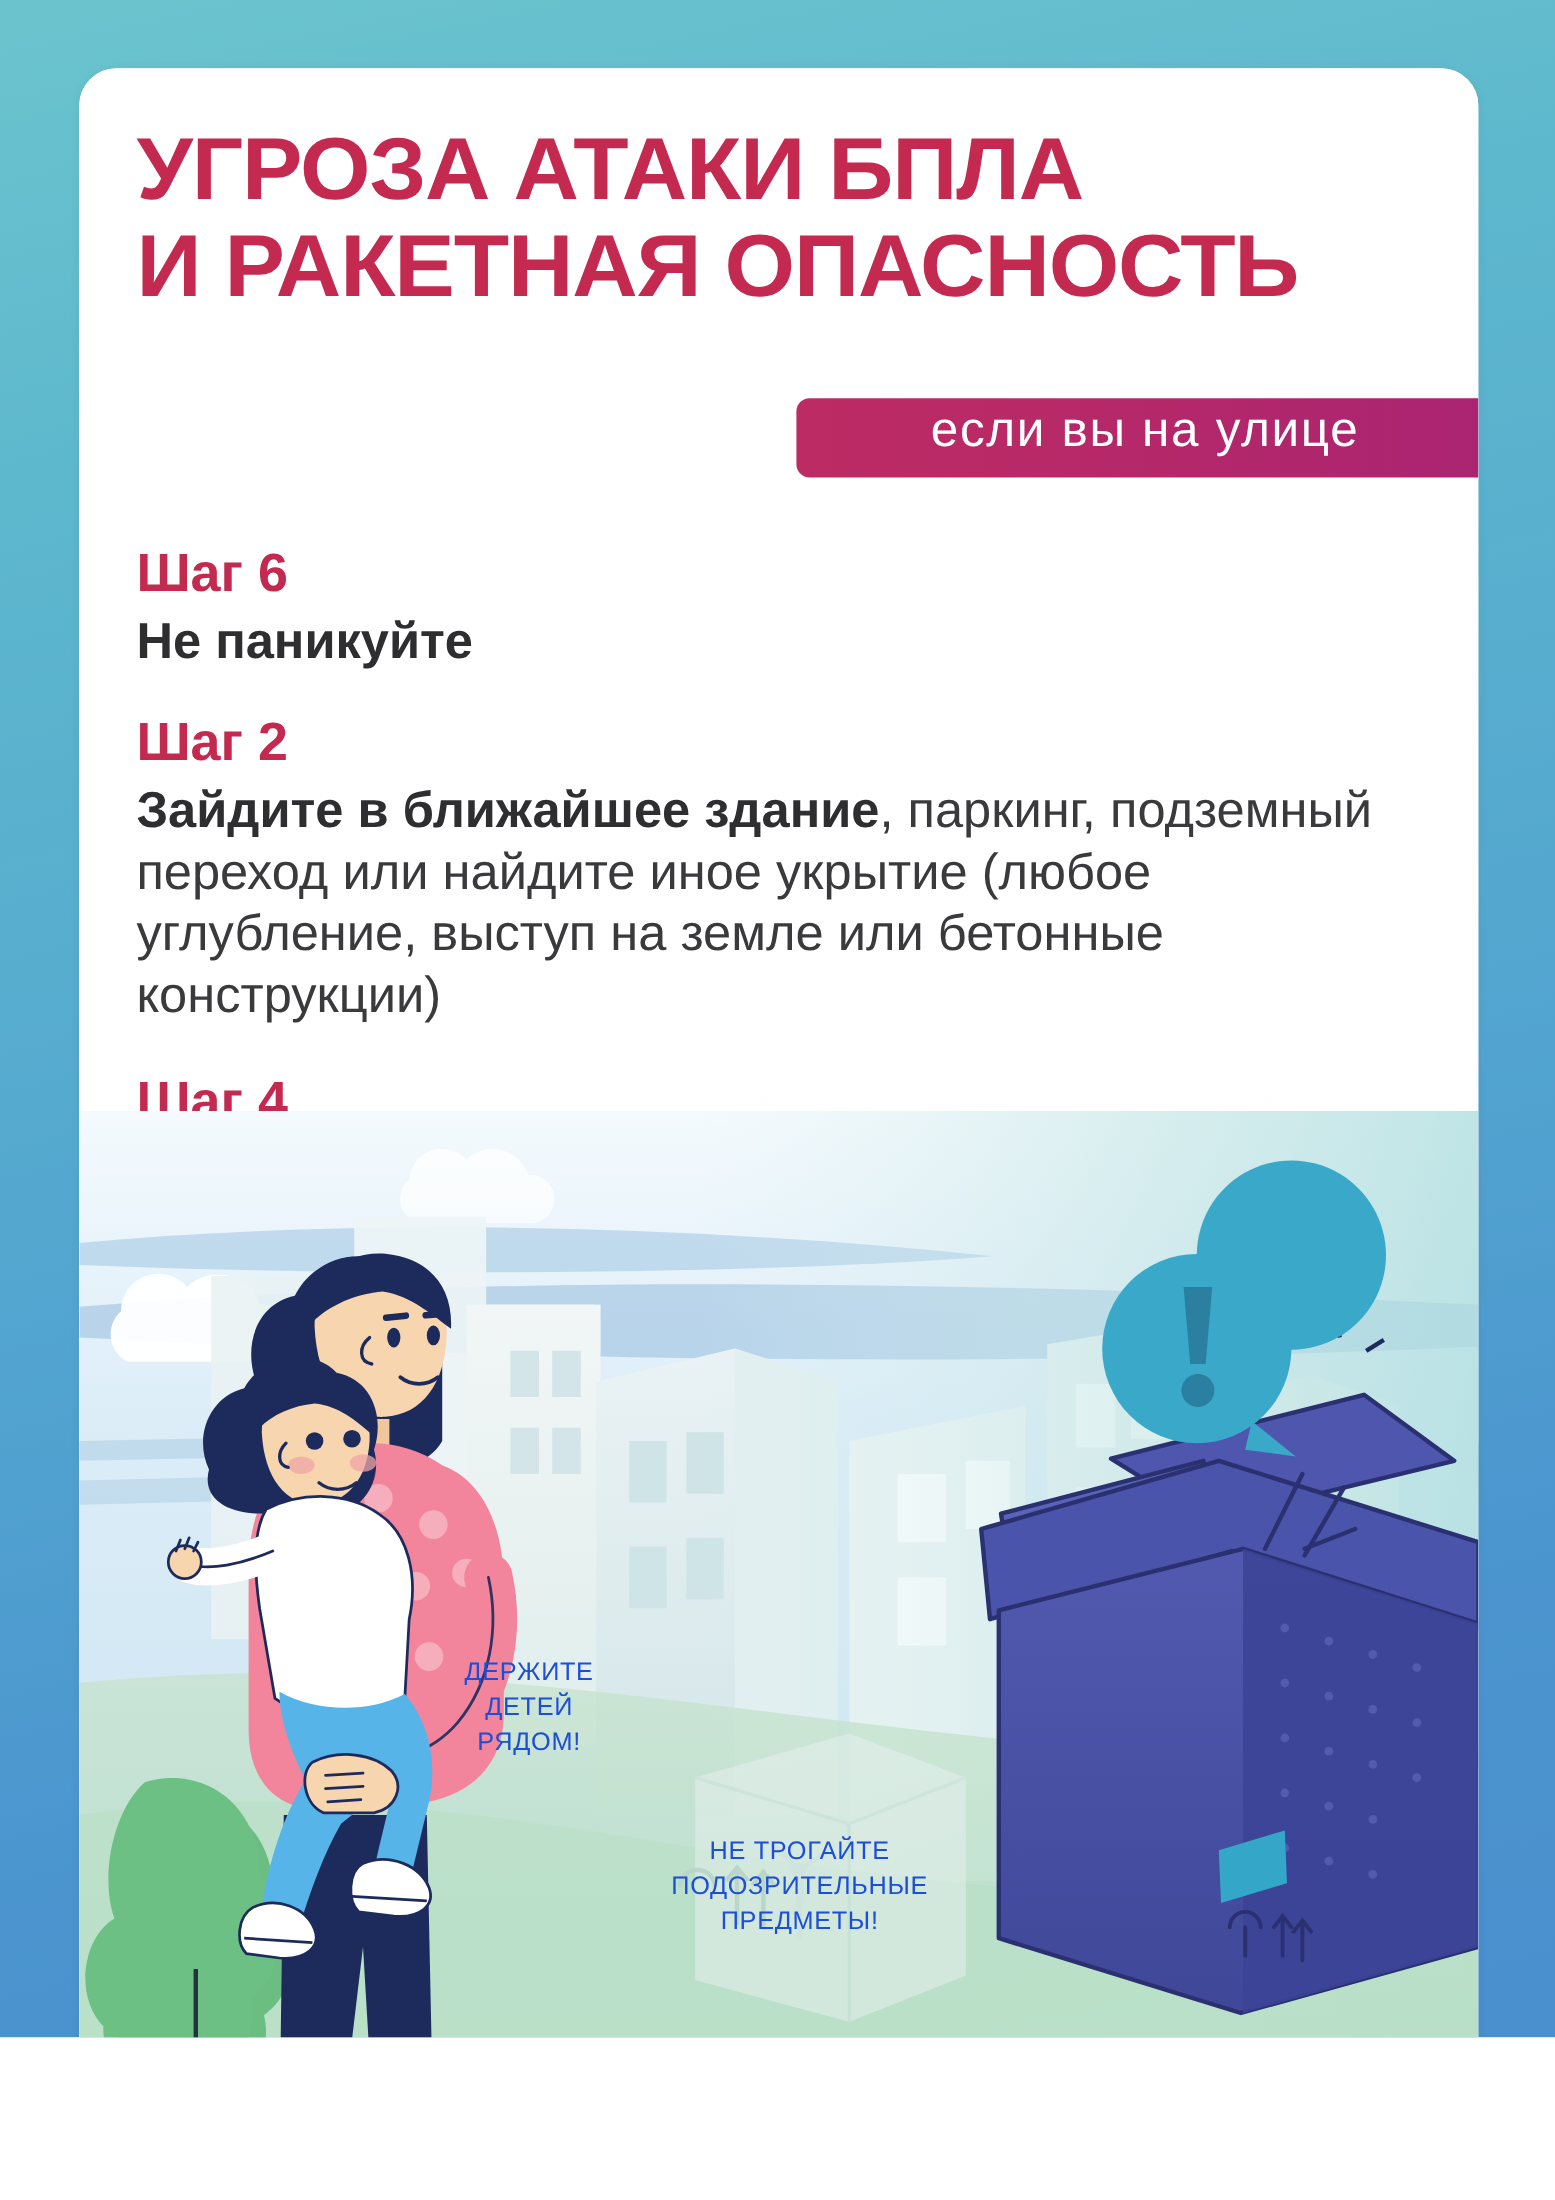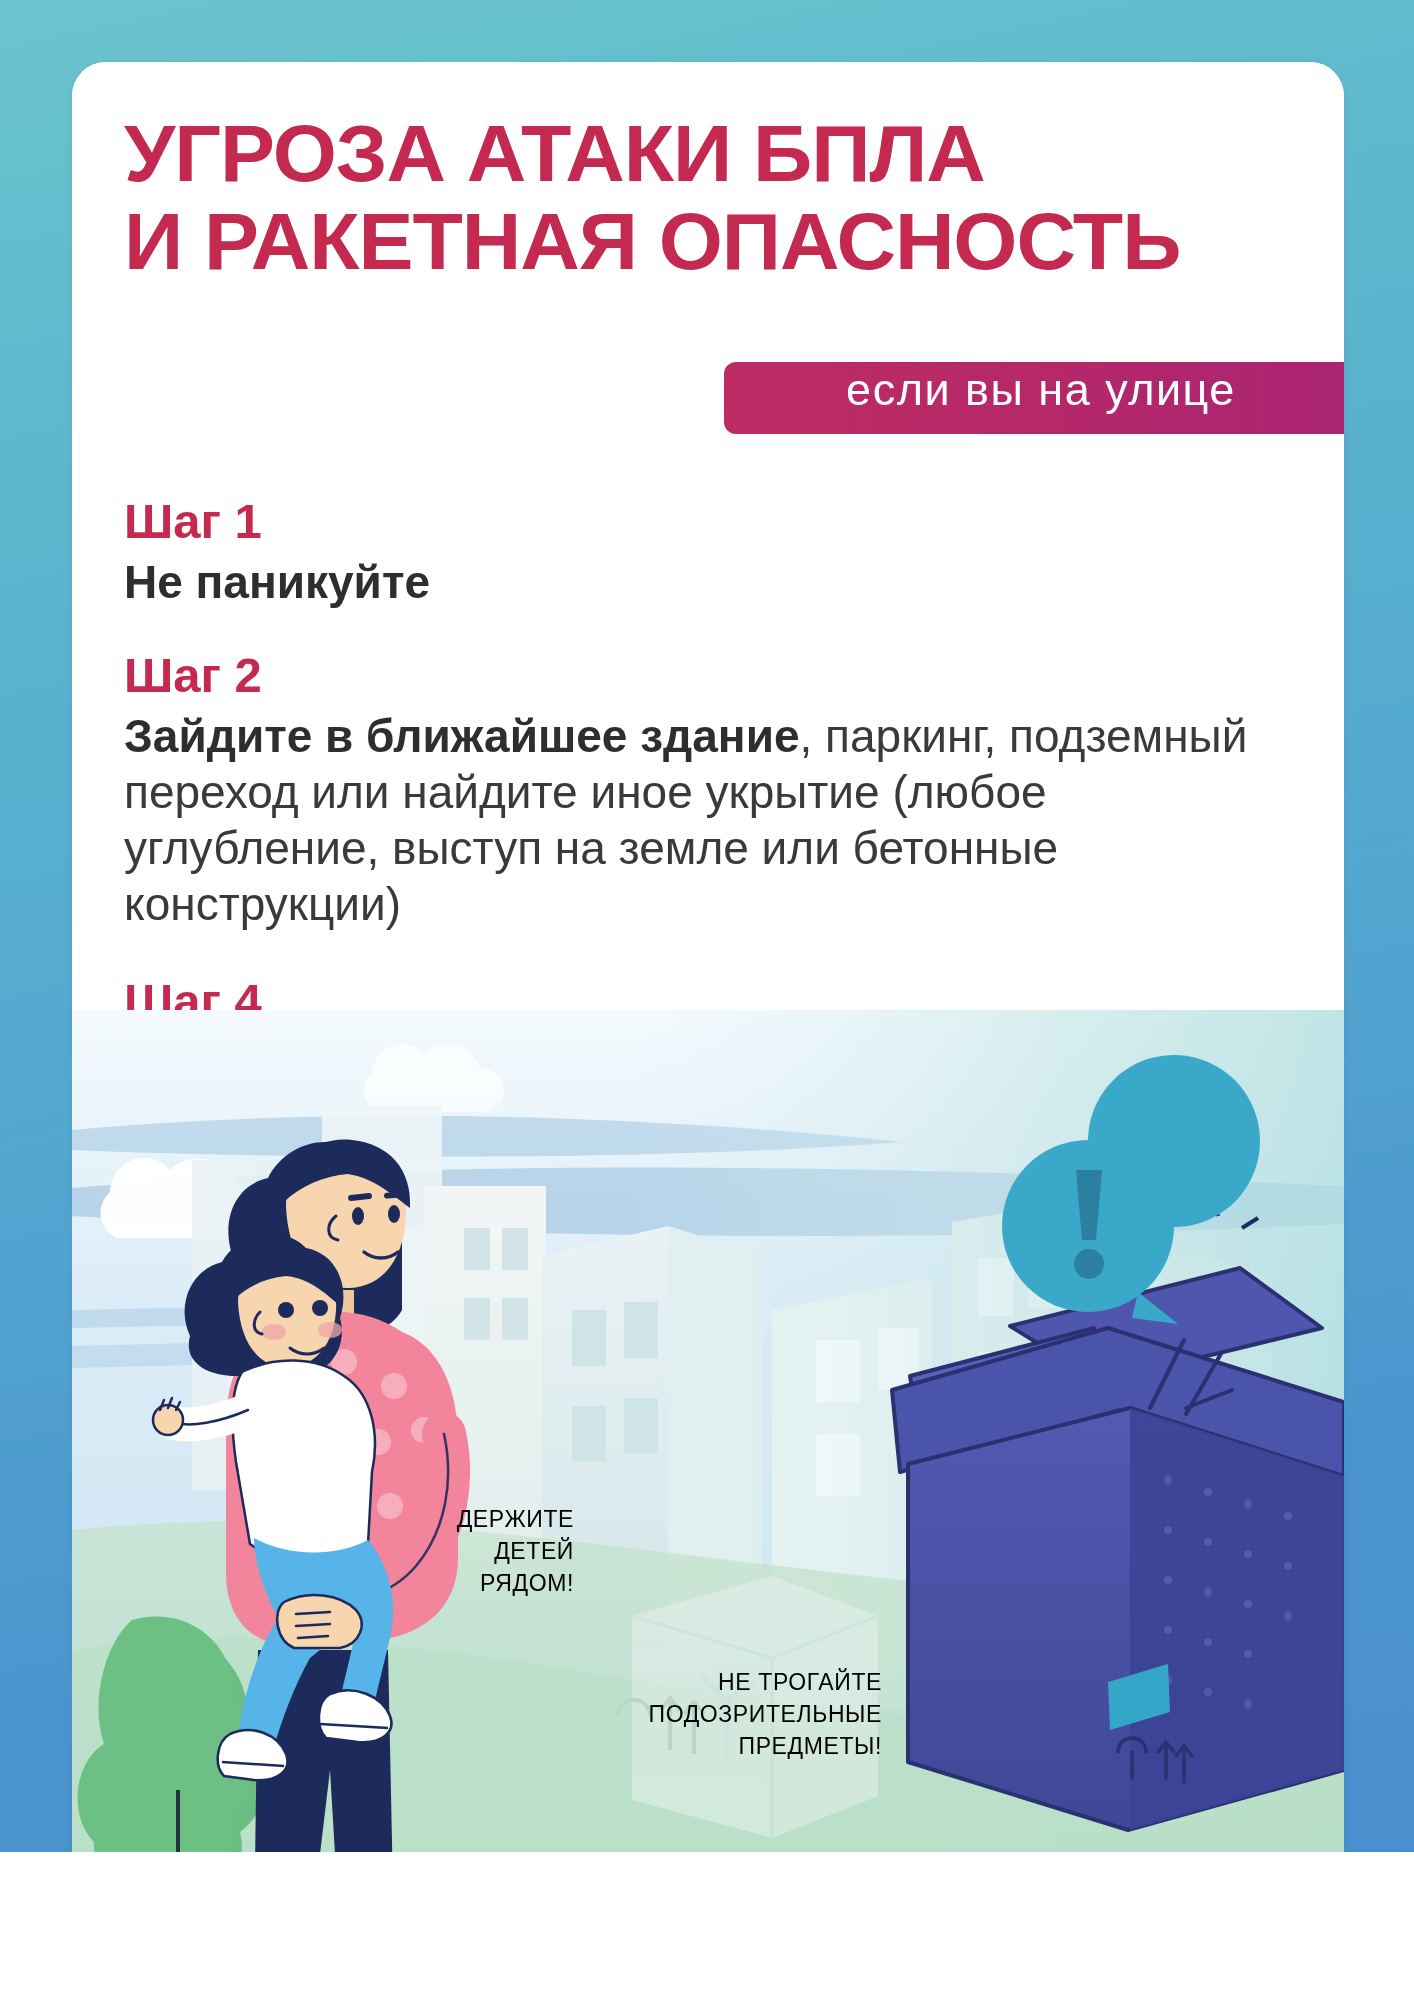--- a/index.html
+++ b/index.html
@@ -121,26 +121,26 @@
     right: 0;
     bottom: 0;
     height: 930px;
     overflow: hidden;
   }
   .scene svg { display: block; width: 100%; height: 100%; }
 
   
   .caption {
     position: absolute;
-    color: #000000;
+    color: #1d4ed8;
     font-size: 23px;
     line-height: 32px;
     font-weight: normal;
     letter-spacing: 0.6px;
-    text-align: right;
+    text-align: center;
     white-space: pre-line;
   }
   .caption-kids {
     left: 316px;
     top: 1441px;
     width: 186px;
   }
   .caption-objects {
     left: 500px;
     top: 1604px;
@@ -159,21 +159,21 @@
       <div class="headline-line">И РАКЕТНАЯ ОПАСНОСТЬ</div>
     </div>
 
     <div class="ribbon">
       <span class="ribbon-text">если вы на улице</span>
     </div>
 
     <div class="steps">
 
       <div class="step">
-        <div class="step-label">Шаг 1</div>
+        <div class="step-label">Шаг 6</div>
         <div class="step-body"><b>Не паникуйте</b></div>
       </div>
 
       <div class="step step-2">
         <div class="step-label">Шаг 2</div>
         <div class="step-body"><b>Зайдите в ближайшее здание</b><span>, паркинг, подземный переход или найдите иное укрытие (любое углубление, выступ на земле или бетонные конструкции)</span></div>
       </div>
 
       <div class="step">
         <div class="step-label">Шаг 4</div>

